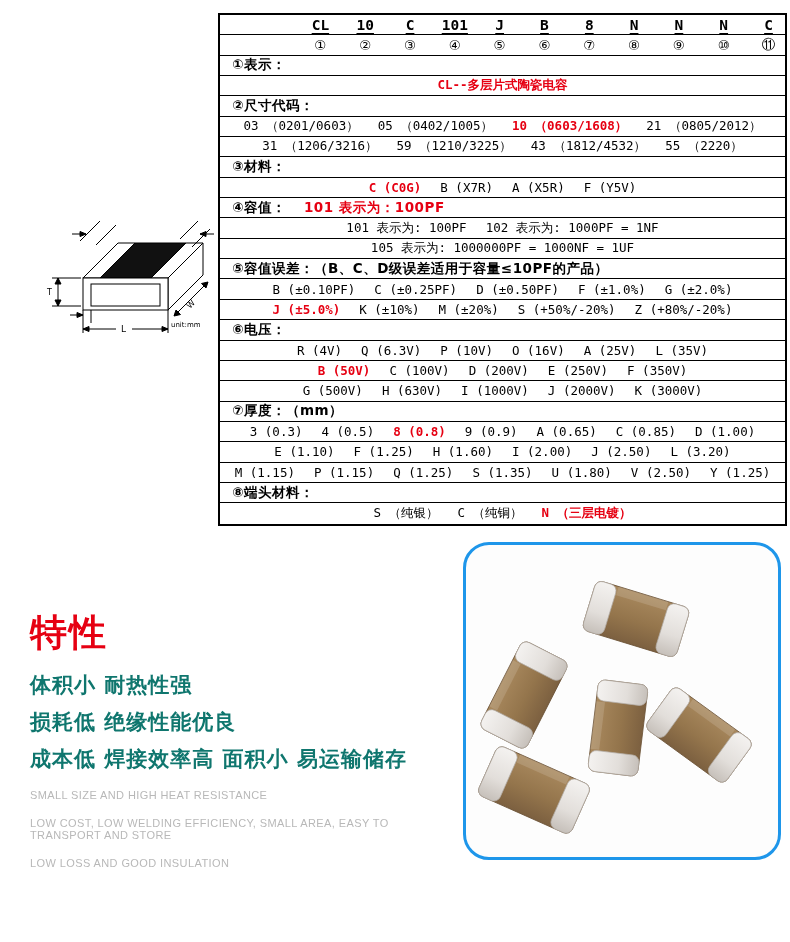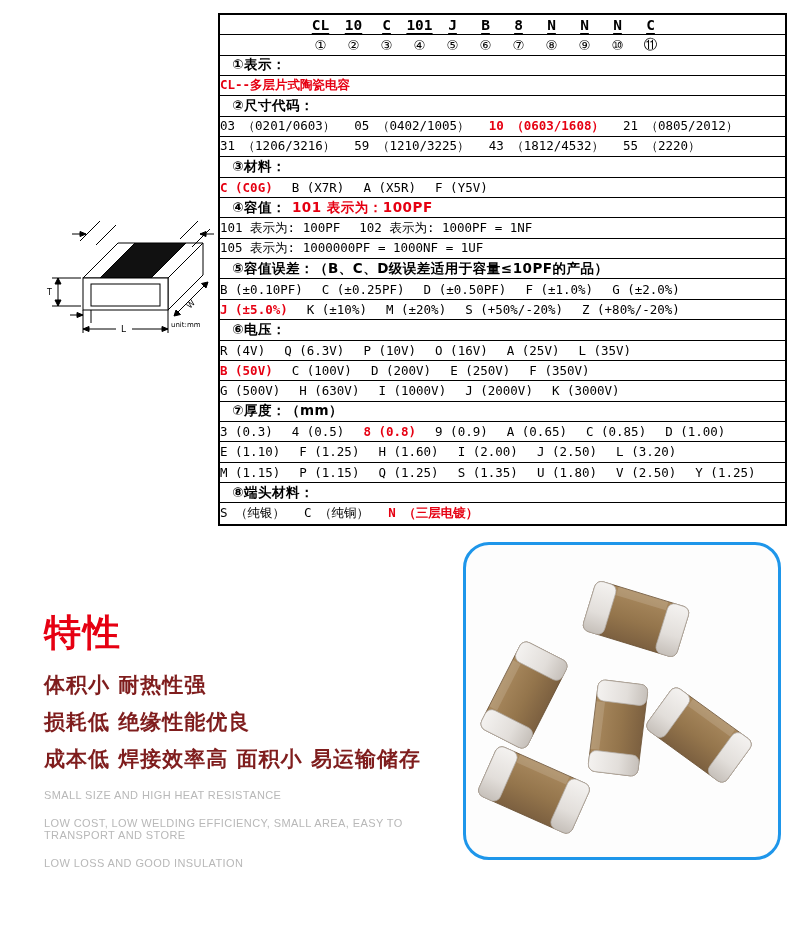--- a/index.html
+++ b/index.html
@@ -7,45 +7,45 @@
        font-family:"DejaVu Sans","Liberation Sans",sans-serif;color:#000;}
 
   
   .spec-table{
     position:absolute;left:218px;top:13px;width:569px;
     border:2px solid #000;box-sizing:border-box;background:#fff;
   }
   .trow{
     box-sizing:border-box;height:20.35px;border-bottom:1px solid #000;
     display:flex;align-items:center;white-space:nowrap;overflow:hidden;
-    font-family:"DejaVu Sans Mono","Liberation Mono",monospace;font-size:12.5px;
+    font-family:"DejaVu Sans Mono","Liberation Mono",monospace;font-size:12.5px;gap:12px;
   }
   .trow:last-child{border-bottom:none;}
   .trow.code{justify-content:flex-start;padding-left:84px;}
   .trow.code span{display:inline-block;width:33px;text-align:center;
       font-weight:bold;font-size:14.5px;text-decoration:underline;text-underline-offset:3px;}
   .trow.digits{justify-content:flex-start;padding-left:84px;border-bottom:1px solid #000;
       font-family:"DejaVu Sans","Liberation Sans",sans-serif;}
   .trow.digits span{display:inline-block;width:33px;text-align:center;font-size:13.5px;}
   .trow.label{justify-content:flex-start;padding-left:12px;
       font-family:"DejaVu Sans","Liberation Sans",sans-serif;
       font-weight:bold;font-size:13.5px;letter-spacing:.5px;}
   .trow.label span{margin-right:6px;}
-  .trow.center{gap:19px;}
+  .trow.center{justify-content:center;gap:19px;}
   .red{color:#e60012;}
   .trow.center .red{font-weight:bold;}
 
   
   .diagram{position:absolute;left:28px;top:203px;}
 
   
-  .features{position:absolute;left:44px;top:608px;width:430px;}
+  .features{position:absolute;left:30px;top:608px;width:430px;}
   .features .f-title{font-size:37px;font-weight:bold;color:#e60012;
       letter-spacing:2px;margin:0 0 13px 0;}
-  .features .f-line{font-size:21px;font-weight:bold;color:#7f1d1d;
+  .features .f-line{font-size:21px;font-weight:bold;color:#0f766e;
       letter-spacing:1px;margin:0 0 9px 0;}
   .features .f-en{font-size:11px;color:#b8b8b8;letter-spacing:.4px;
       margin:16px 0 4px 0;font-family:"Liberation Sans","DejaVu Sans",sans-serif;}
   .features .f-en-wrap{margin-top:12px;}
 
   
   .photo-box{
     position:absolute;left:463px;top:542px;width:318px;height:318px;
     border:3px solid #1e96ea;border-radius:26px;background:#fdfdfd;
     box-sizing:border-box;overflow:hidden;

